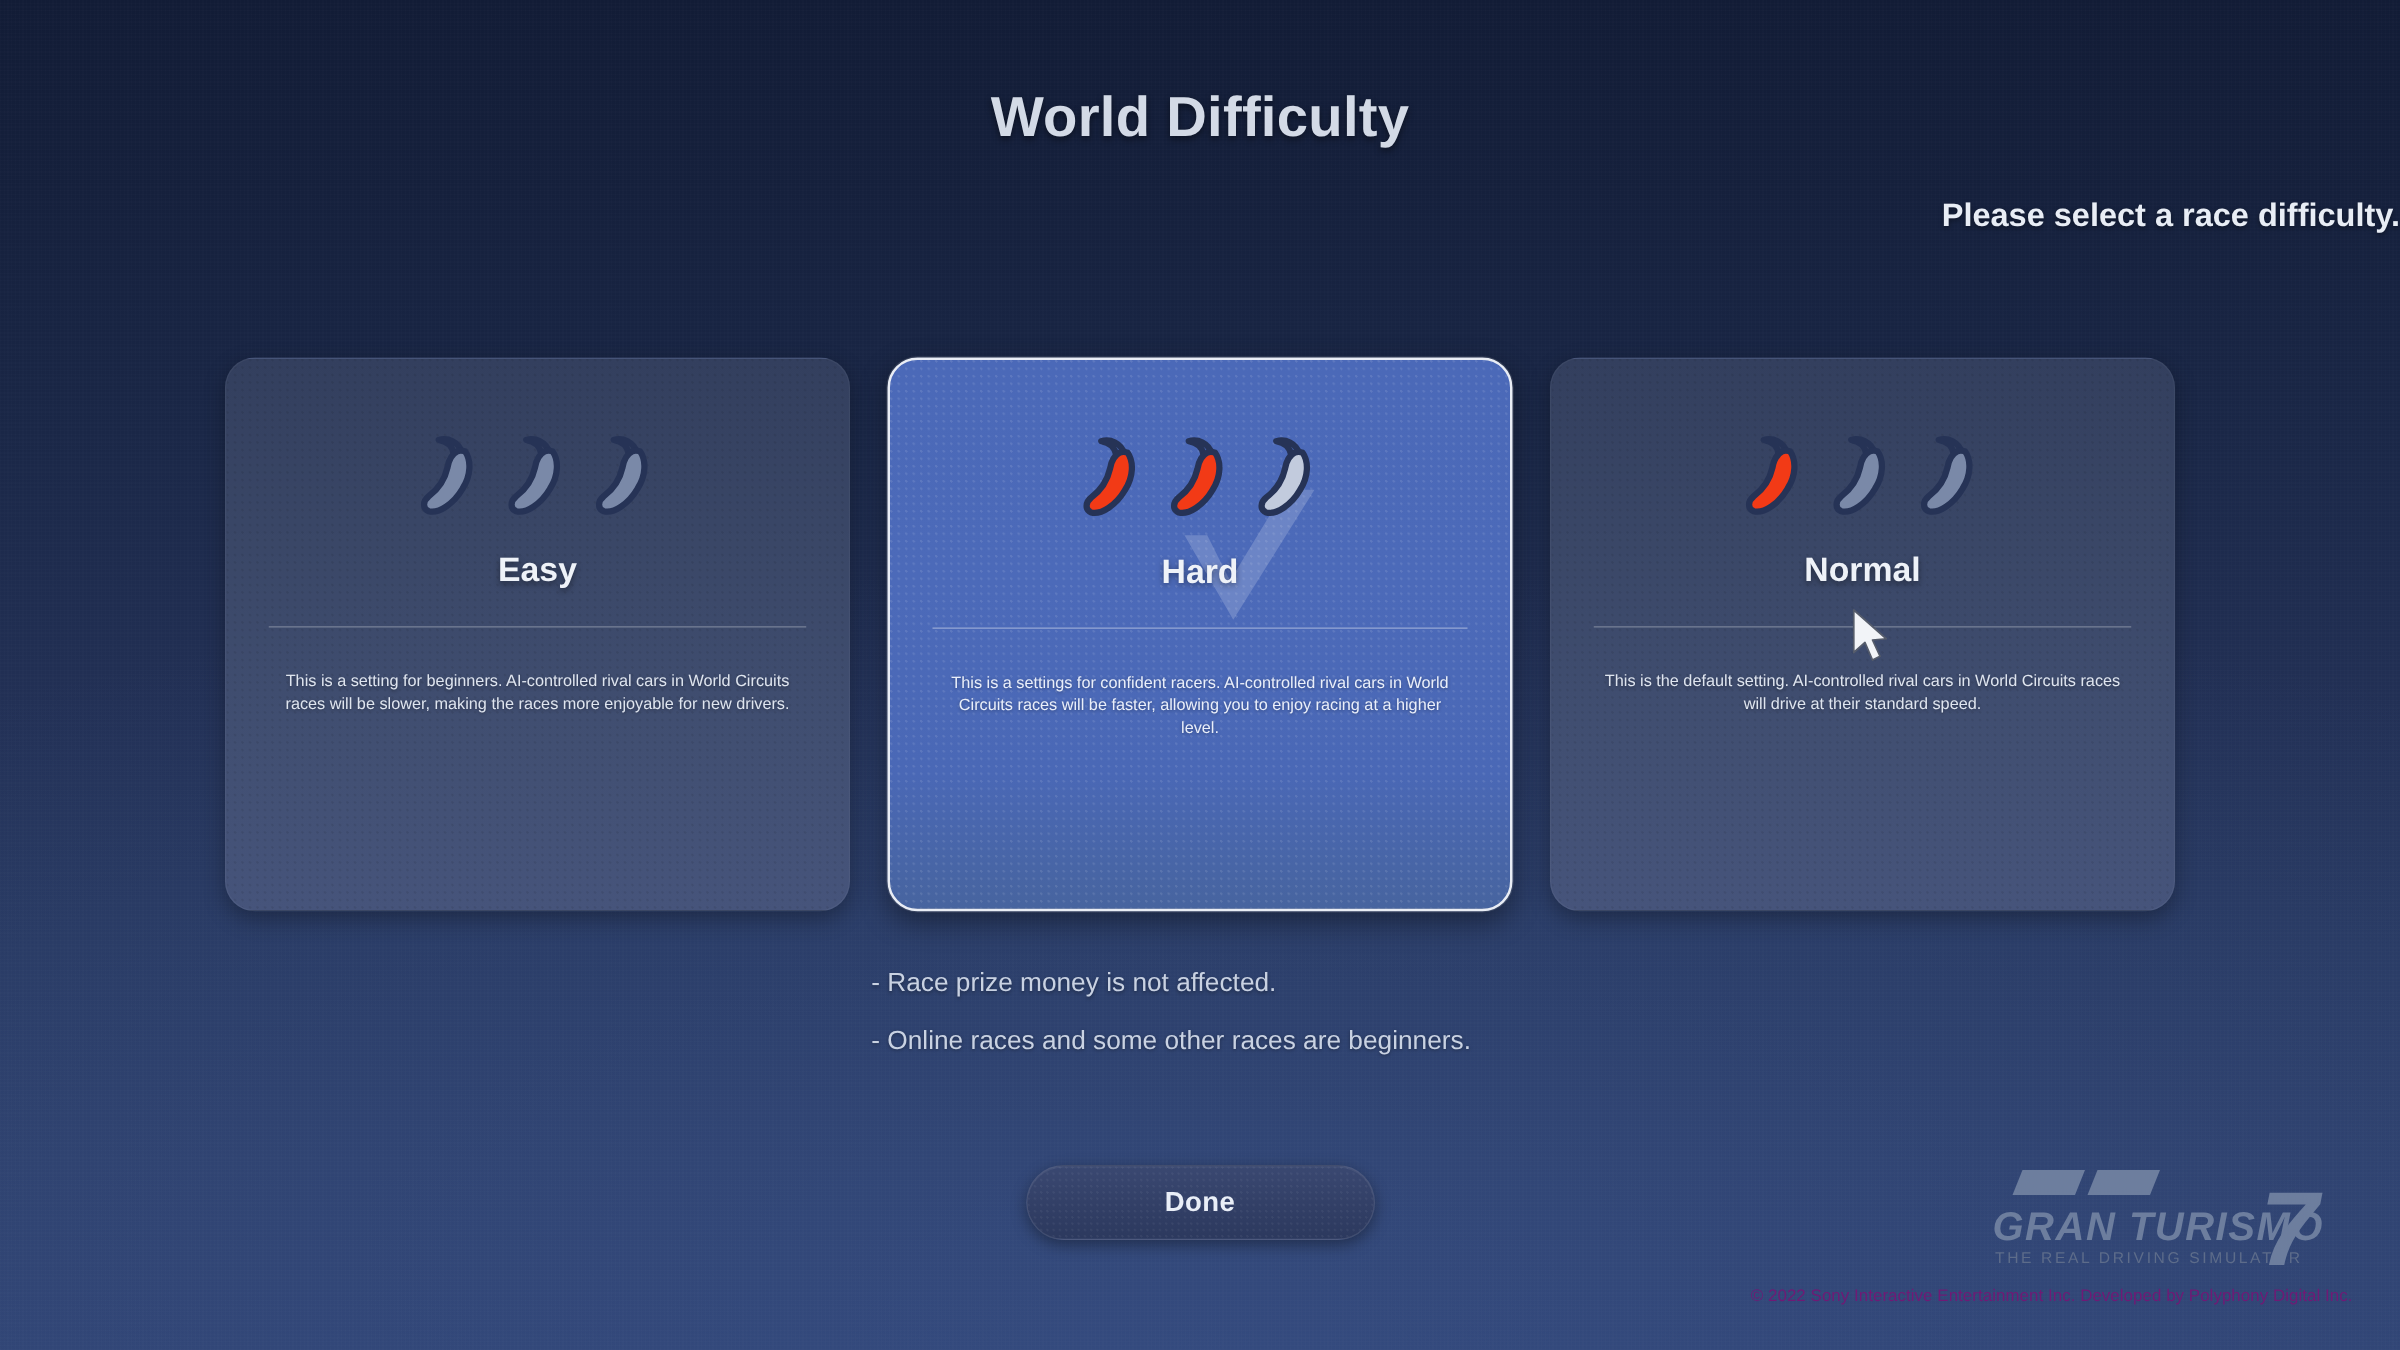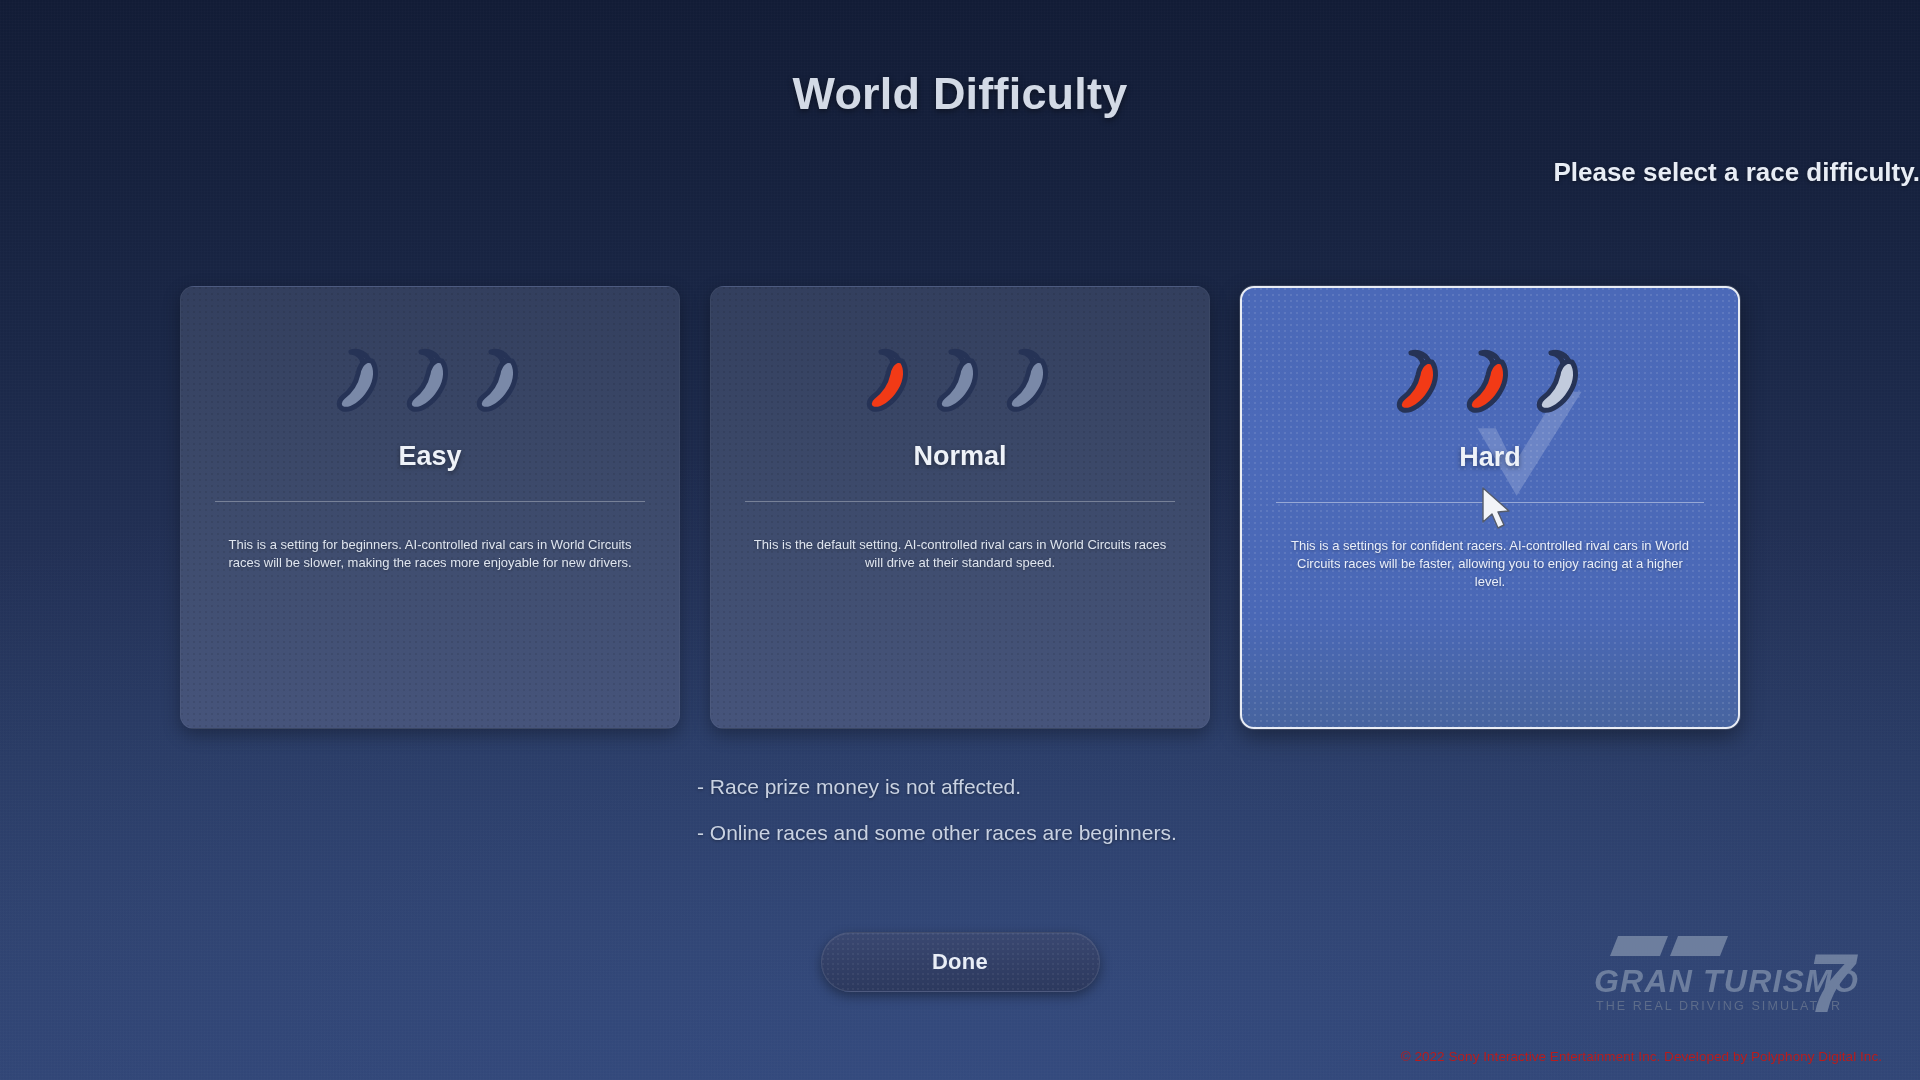--- a/index.html
+++ b/index.html
@@ -36,21 +36,21 @@
     text-align:right; font-size:26px; font-weight:bold;
     color:#e8edf5; text-shadow:0 1px 4px rgba(0,0,0,.4);
   }
 
   
   .cards {
     position:absolute; top:286px; left:0; width:100%;
     display:flex; justify-content:center; gap:30px;
   }
   .card {
-    width:500px; height:443px; border-radius:14px;
+    width:500px; height:443px; border-radius:24px;
     position:relative; overflow:hidden;
     padding:54px 34px 0 34px;
     box-shadow:0 6px 18px rgba(0,0,0,.30);
   }
   .card.unselected {
     background:linear-gradient(180deg,#333f5e 0%, #3a4767 30%, #4150728 55%, #414f72 75%, #45537a 100%);
     background:linear-gradient(180deg,#333f5e 0%, #3a4767 34%, #414f72 70%, #46547b 100%);
     border:1px solid rgba(255,255,255,0.045);
   }
   .card.selected {
@@ -140,22 +140,22 @@
     background-size:5px 5px; pointer-events:none;
   }
   .done-label { position:relative; z-index:2; }
 
   
   .logo {
     position:absolute; right:40px; bottom:54px;
     width:290px; height:92px;
   }
   .copyright {
-    position:absolute; right:38px; bottom:16px;
-    font-size:13.5px; color:#b91c1c;
+    position:absolute; right:38px; bottom:36px;
+    font-size:13.5px; color:#701a75;
     letter-spacing:.05px;
   }
 
   
   .cursor { position:absolute; left:1481px; top:486px; width:34px; height:46px; z-index:60; }
 </style>
 </head>
 <body>
 
 <div class="noise"></div>
@@ -183,47 +183,20 @@
       <svg class="pepper" viewBox="0 0 56 76">
           <g stroke="#263356" stroke-width="5" stroke-linejoin="round" stroke-linecap="round">
             <path d="M38 20c-3-10-12-13-19-11 6 1 11 5 12 11" fill="none"></path>
             <path d="M40 18c5 7 5 19-2 30C31 60 19 68 11 66c-5-2-5-8 0-12 8-6 13-14 15-23 1-6 4-11 8-13 3-1 5 0 6 0z" fill="#7a89a8"></path>
           </g>
         </svg>
     </div>
     <div class="card-title">Easy</div>
     <div class="divider"></div>
     <div class="card-desc">This is a setting for beginners. AI-controlled rival cars in World Circuits races will be slower, making the races more enjoyable for new drivers.</div>
-  </div>
-
-  <div class="card unselected">
-    <div class="dots"></div>
-    <div class="peppers">
-      <svg class="pepper" viewBox="0 0 56 76">
-          <g stroke="#263356" stroke-width="5" stroke-linejoin="round" stroke-linecap="round">
-            <path d="M38 20c-3-10-12-13-19-11 6 1 11 5 12 11" fill="none"></path>
-            <path d="M40 18c5 7 5 19-2 30C31 60 19 68 11 66c-5-2-5-8 0-12 8-6 13-14 15-23 1-6 4-11 8-13 3-1 5 0 6 0z" fill="#f23a16"></path>
-          </g>
-        </svg>
-      <svg class="pepper" viewBox="0 0 56 76">
-          <g stroke="#263356" stroke-width="5" stroke-linejoin="round" stroke-linecap="round">
-            <path d="M38 20c-3-10-12-13-19-11 6 1 11 5 12 11" fill="none"></path>
-            <path d="M40 18c5 7 5 19-2 30C31 60 19 68 11 66c-5-2-5-8 0-12 8-6 13-14 15-23 1-6 4-11 8-13 3-1 5 0 6 0z" fill="#7a89a8"></path>
-          </g>
-        </svg>
-      <svg class="pepper" viewBox="0 0 56 76">
-          <g stroke="#263356" stroke-width="5" stroke-linejoin="round" stroke-linecap="round">
-            <path d="M38 20c-3-10-12-13-19-11 6 1 11 5 12 11" fill="none"></path>
-            <path d="M40 18c5 7 5 19-2 30C31 60 19 68 11 66c-5-2-5-8 0-12 8-6 13-14 15-23 1-6 4-11 8-13 3-1 5 0 6 0z" fill="#7a89a8"></path>
-          </g>
-        </svg>
-    </div>
-    <div class="card-title">Normal</div>
-    <div class="divider"></div>
-    <div class="card-desc">This is the default setting. AI-controlled rival cars in World Circuits races will drive at their standard speed.</div>
   </div>
 
   <div class="card selected">
     <div class="dots"></div>
     <svg class="check-mark" viewBox="0 0 100 100">
       <path d="M12 34 L42 86 L92 6 L74 6 L40 62 L26 34 Z" fill="#ffffff" opacity="0.55"></path>
     </svg>
     <div class="peppers">
       <svg class="pepper" viewBox="0 0 56 76">
           <g stroke="#263356" stroke-width="5" stroke-linejoin="round" stroke-linecap="round">
@@ -240,20 +213,47 @@
       <svg class="pepper" viewBox="0 0 56 76">
           <g stroke="#263356" stroke-width="5" stroke-linejoin="round" stroke-linecap="round">
             <path d="M38 20c-3-10-12-13-19-11 6 1 11 5 12 11" fill="none"></path>
             <path d="M40 18c5 7 5 19-2 30C31 60 19 68 11 66c-5-2-5-8 0-12 8-6 13-14 15-23 1-6 4-11 8-13 3-1 5 0 6 0z" fill="#c2cbdd"></path>
           </g>
         </svg>
     </div>
     <div class="card-title">Hard</div>
     <div class="divider"></div>
     <div class="card-desc">This is a settings for confident racers. AI-controlled rival cars in World Circuits races will be faster, allowing you to enjoy racing at a higher level.</div>
+  </div>
+
+  <div class="card unselected">
+    <div class="dots"></div>
+    <div class="peppers">
+      <svg class="pepper" viewBox="0 0 56 76">
+          <g stroke="#263356" stroke-width="5" stroke-linejoin="round" stroke-linecap="round">
+            <path d="M38 20c-3-10-12-13-19-11 6 1 11 5 12 11" fill="none"></path>
+            <path d="M40 18c5 7 5 19-2 30C31 60 19 68 11 66c-5-2-5-8 0-12 8-6 13-14 15-23 1-6 4-11 8-13 3-1 5 0 6 0z" fill="#f23a16"></path>
+          </g>
+        </svg>
+      <svg class="pepper" viewBox="0 0 56 76">
+          <g stroke="#263356" stroke-width="5" stroke-linejoin="round" stroke-linecap="round">
+            <path d="M38 20c-3-10-12-13-19-11 6 1 11 5 12 11" fill="none"></path>
+            <path d="M40 18c5 7 5 19-2 30C31 60 19 68 11 66c-5-2-5-8 0-12 8-6 13-14 15-23 1-6 4-11 8-13 3-1 5 0 6 0z" fill="#7a89a8"></path>
+          </g>
+        </svg>
+      <svg class="pepper" viewBox="0 0 56 76">
+          <g stroke="#263356" stroke-width="5" stroke-linejoin="round" stroke-linecap="round">
+            <path d="M38 20c-3-10-12-13-19-11 6 1 11 5 12 11" fill="none"></path>
+            <path d="M40 18c5 7 5 19-2 30C31 60 19 68 11 66c-5-2-5-8 0-12 8-6 13-14 15-23 1-6 4-11 8-13 3-1 5 0 6 0z" fill="#7a89a8"></path>
+          </g>
+        </svg>
+    </div>
+    <div class="card-title">Normal</div>
+    <div class="divider"></div>
+    <div class="card-desc">This is the default setting. AI-controlled rival cars in World Circuits races will drive at their standard speed.</div>
   </div>
 
 </div>
 
 <div class="notes">
   <div class="note">- Race prize money is not affected.</div>
   <div class="note">- Online races and some other races are beginners.</div>
 </div>
 
 <div class="done-wrap">

